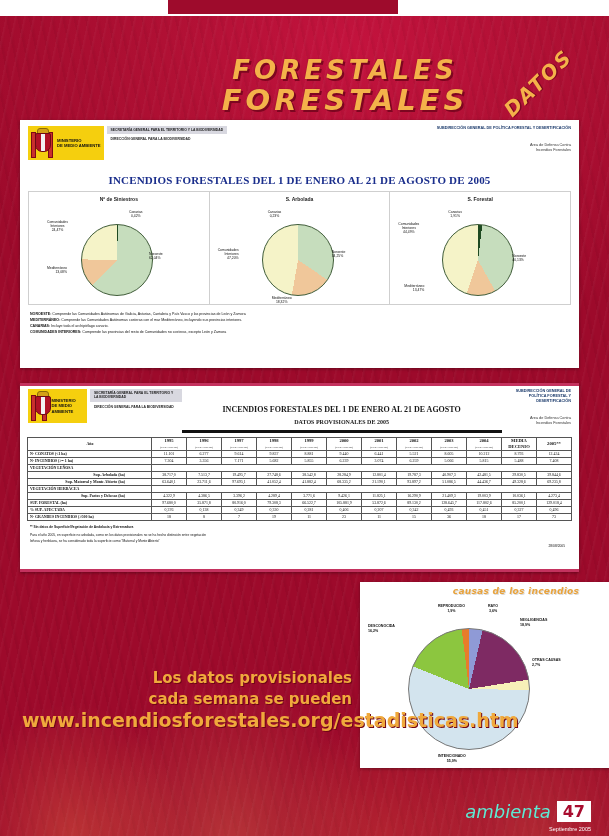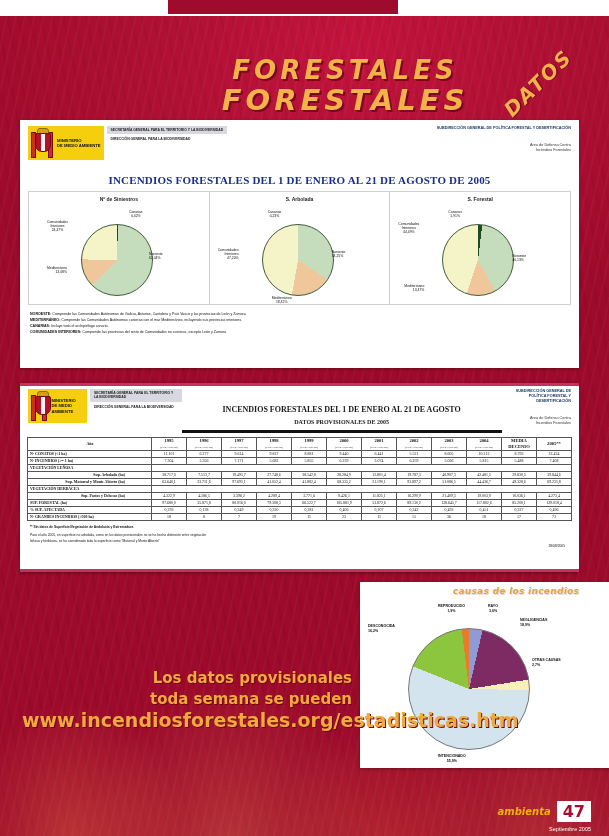--- a/index.html
+++ b/index.html
@@ -136,21 +136,21 @@
   .blurb{
     position:absolute;left:22px;top:668px;width:330px;text-align:right;
     font-family:"DejaVu Sans",sans-serif;font-weight:bold;color:#f0a93c;
     font-size:15px;line-height:21px;
     text-shadow:1px 1px 0 #6f0518;
   }
   .blurb .url{font-size:19px;}
 
   
   .footer{position:absolute;right:18px;bottom:14px;display:flex;align-items:center;gap:6px;}
-  .footer .brand{color:#eab308;font-weight:bold;font-style:italic;font-size:10px;font-family:"DejaVu Sans",sans-serif;}
+  .footer .brand{color:#5eead4;font-weight:normal;font-style:italic;font-size:18px;font-family:"DejaVu Sans",sans-serif;}
   .footer .pagenum{
     background:#fff;color:#a80c2e;font-weight:bold;font-size:16px;
     padding:1px 6px;font-family:"DejaVu Sans",sans-serif;
   }
   .footer-date{position:absolute;right:18px;bottom:4px;color:#fff;font-size:5.5px;}
 </style>
 </head>
 <body>
 
 <div class="page-bg"></div>
@@ -558,21 +558,21 @@
     </div>
     <div class="clabel" style="left:78px;top:152px;">
       <div>INTENCIONADO</div>
         <div>55,9%</div>
     </div>
   </div>
 </div>
 
 <div class="blurb">
   <div>Los datos provisionales</div>
-  <div>toda semana se pueden</div>
+  <div>cada semana se pueden</div>
   <div class="url">www.incendiosforestales.org/estadisticas.htm</div>
 </div>
 
 <div class="footer">
   <div class="brand">ambienta</div>
   <div class="pagenum">47</div>
 </div>
 <div class="footer-date">Septiembre 2005</div>
 
 </body></html>

